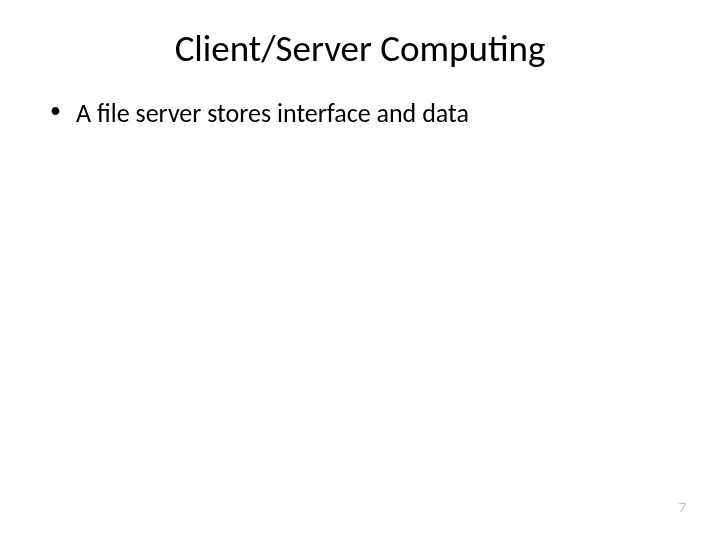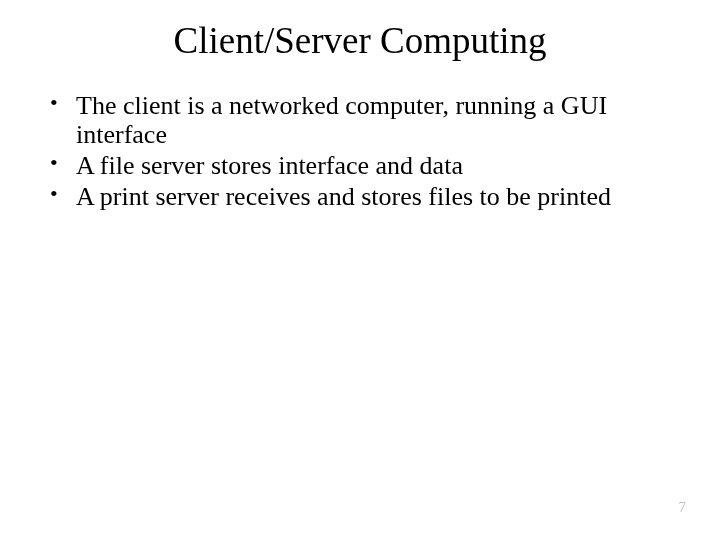--- a/index.html
+++ b/index.html
@@ -6,24 +6,23 @@
     body {
       width: 720px;
       height: 540px;
       background: #ffffff;
       font-family: Calibri, "Segoe UI", Arial, sans-serif;
       color: #000;
       position: relative;
       overflow: hidden;
     }
     .slide {
-      padding: 20px 40px 0 40px;
+      padding: 28px 40px 0 40px;
       height: 100%;
       position: relative;
-      font-family: Liberation Serif, serif;
     }
     .title {
       text-align: center;
       font-size: 37px;
       font-weight: 400;
       line-height: 1.15;
       margin-bottom: 28px;
       letter-spacing: 0px;
     }
     .bullets {
@@ -54,18 +53,16 @@
     }
   </style>
 </head>
 <body>
 
 <div class="slide">
   <h1 class="title">
     <span>Client/Server Computing</span><br>
   </h1>
   <ul class="bullets">
-    <li>The client is a networked computer, running a GUI interface</li>
     <li>A file server stores interface and data</li>
-    <li>A print server receives and stores files to be printed</li>
   </ul>
   <div class="page-number">7</div>
 </div>
 
 </body></html>

